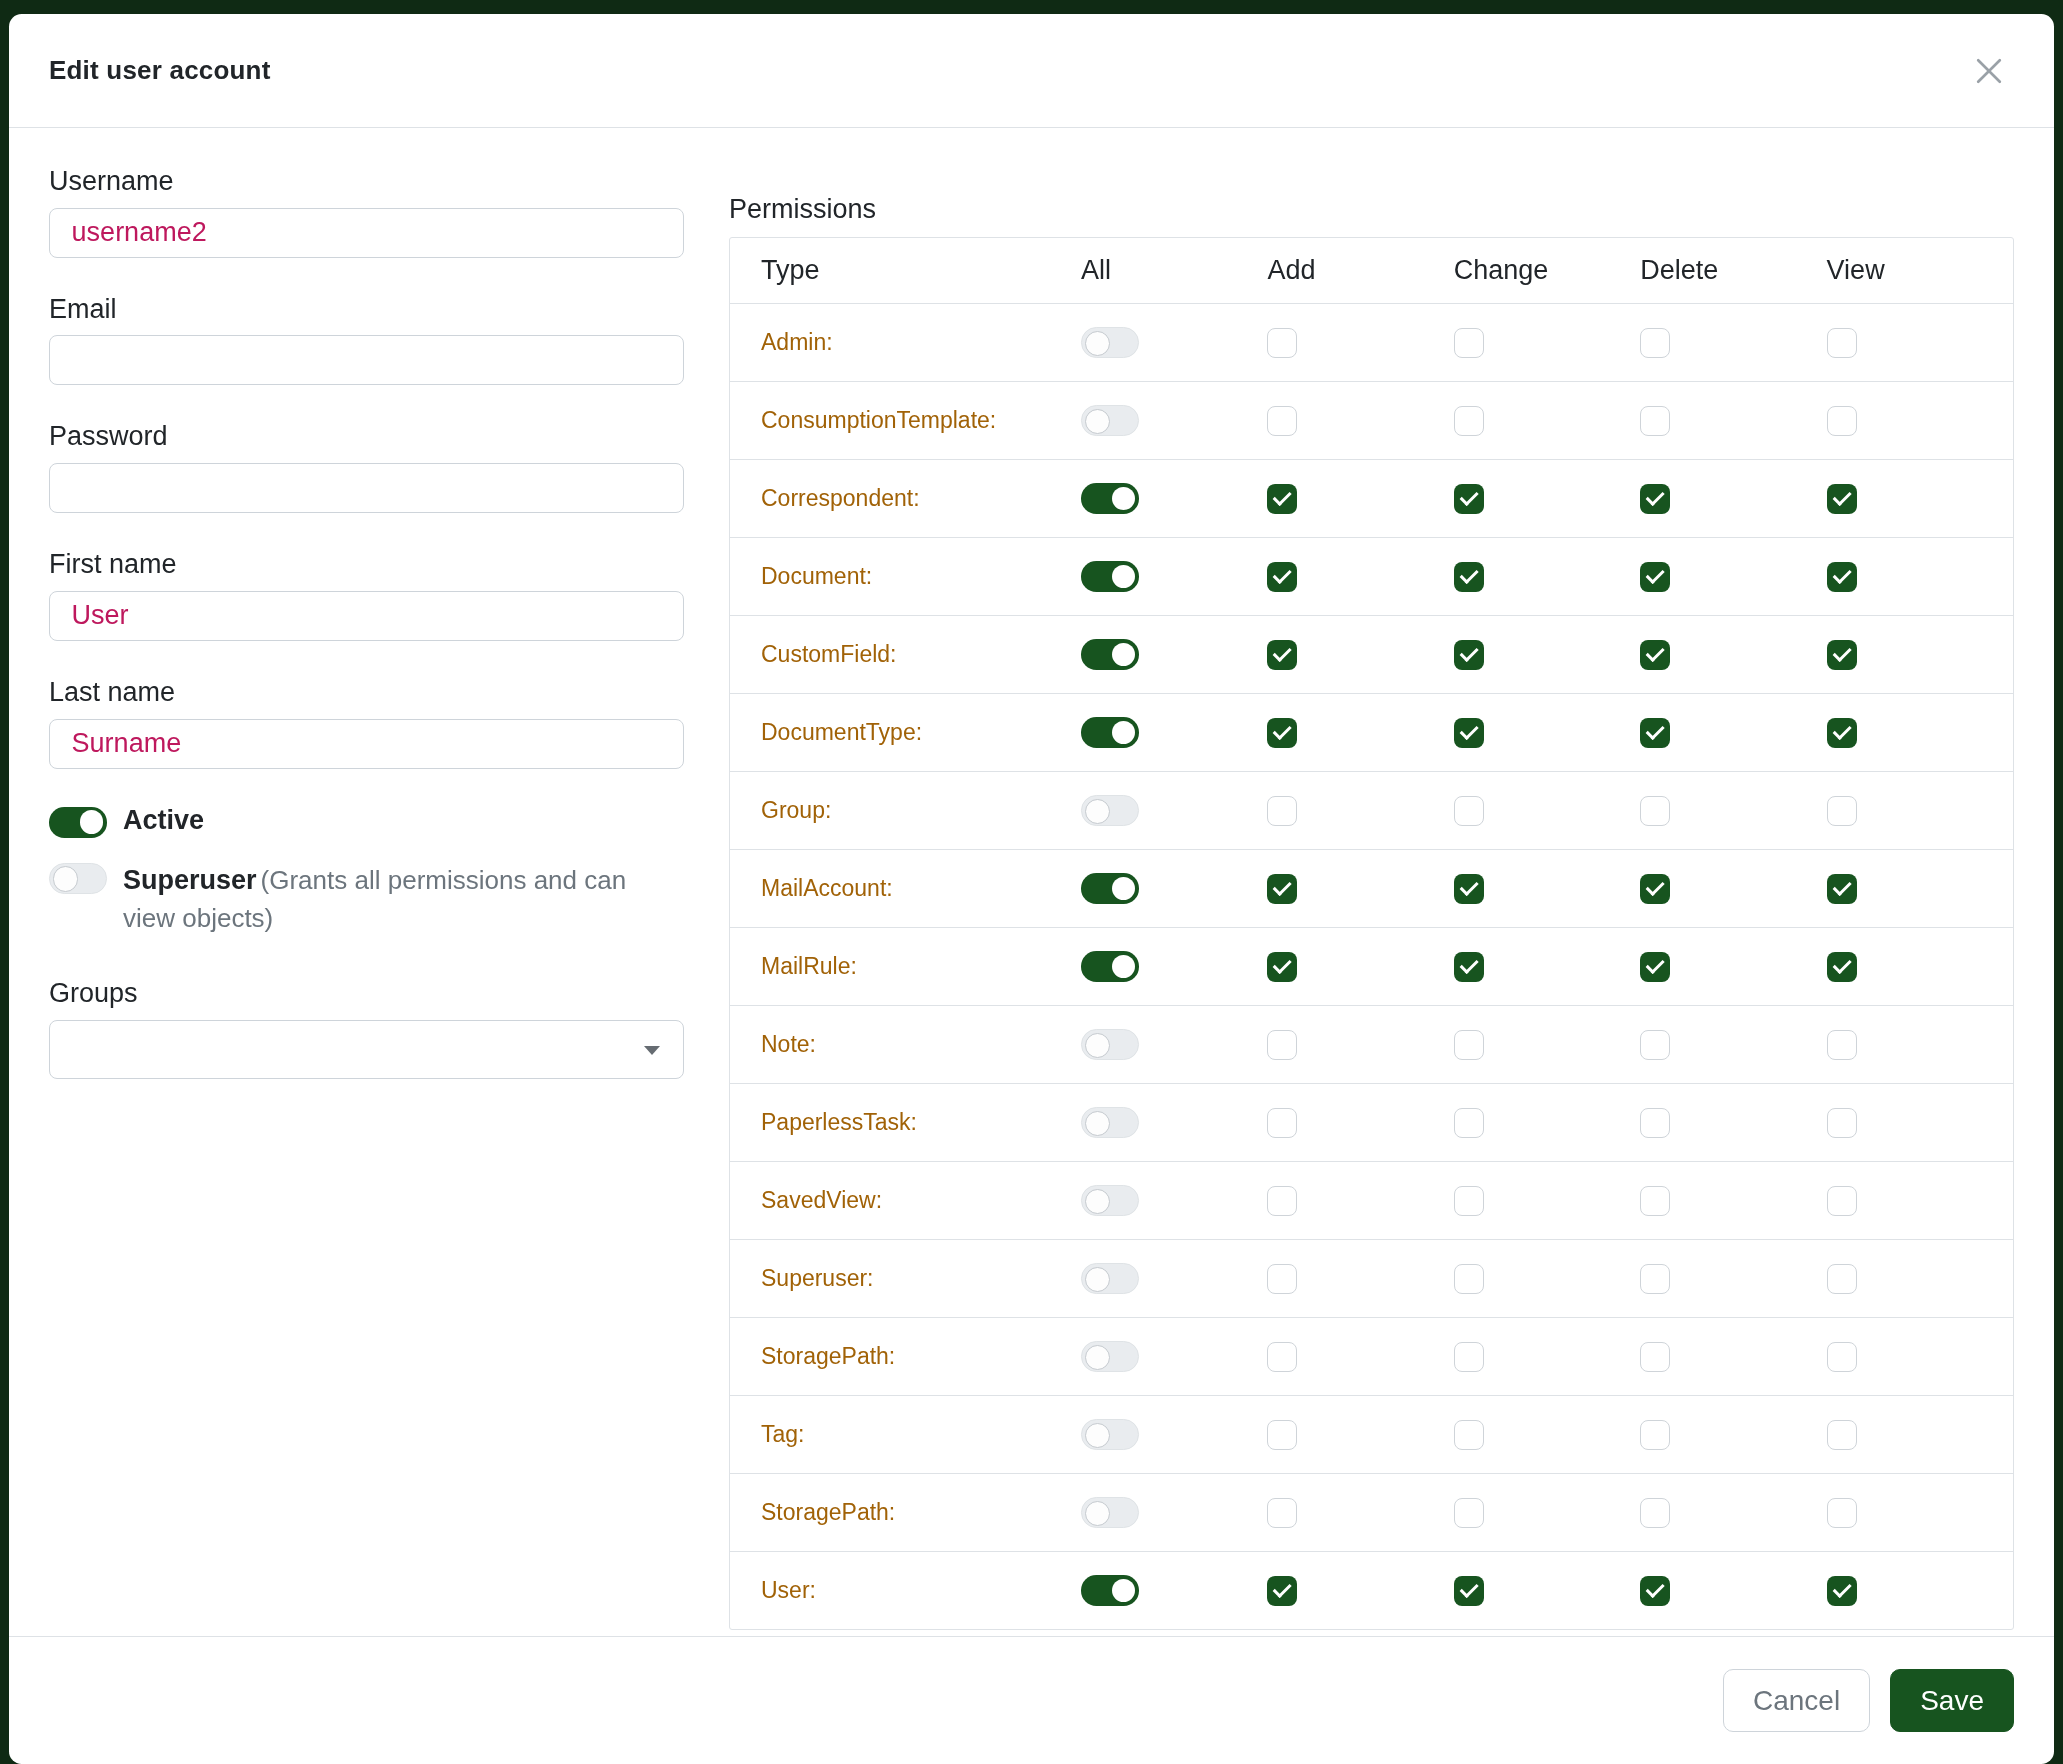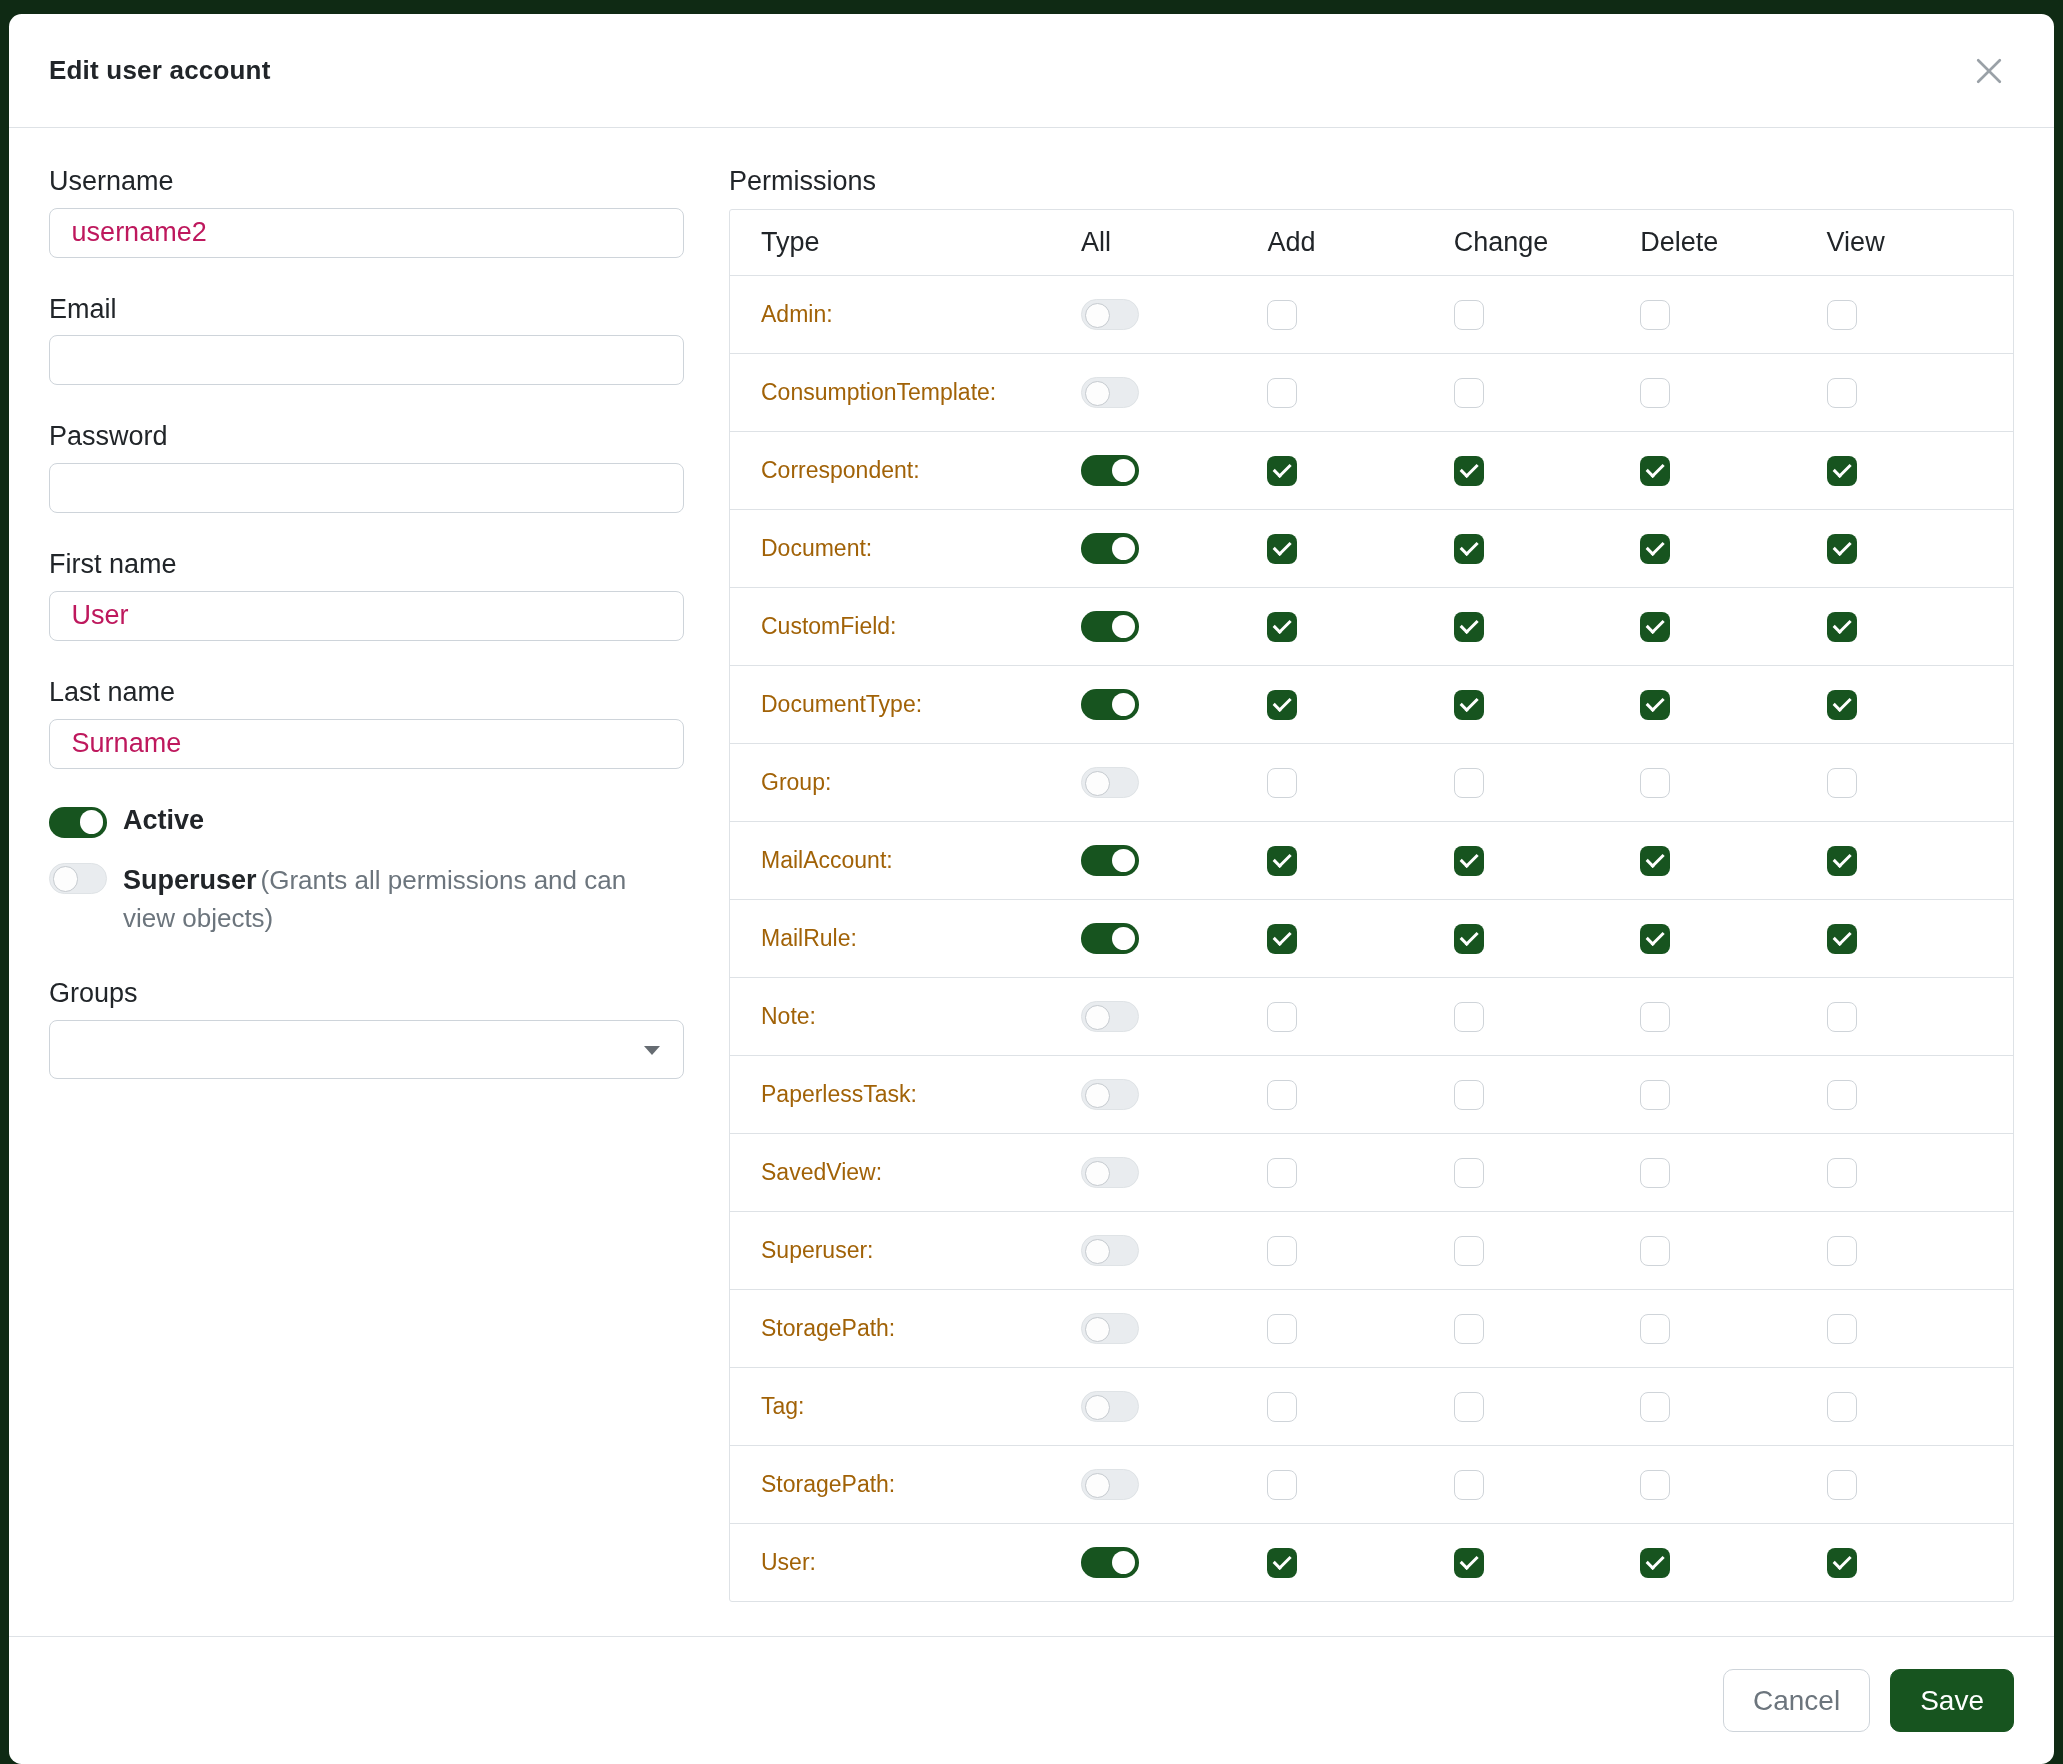--- a/index.html
+++ b/index.html
@@ -26,21 +26,21 @@
     border-bottom: 0.9px solid #dee2e6;
   }
   .modal-title { font-size: 26px; font-weight: 600; color: #212529; letter-spacing: 0.2px; }
   .close-btn {
     background: none; border: none; cursor: pointer; line-height: 0; padding: 7.2px;
   }
   .close-btn svg { stroke: #9aa1a7; }
   
   .modal-body { display: flex; padding: 38px 40px 0 40px; flex: 1; }
   .left-col { width: 635px; margin-right: 45px; flex-shrink: 0; }
-  .right-col { flex: 1; }
+  .right-col { flex: 1; margin-top: 28px; }
   .form-group { margin-bottom: 36px; }
   .form-label { display: block; font-size: 27px; color: #212529; margin-bottom: 10.8px; }
   .text-input {
     width: 100%; height: 50px;
     border: 0.9px solid #ced4da; border-radius: 8px;
     font-size: 27px; color: #be185d;
     padding: 0 21.6px;
     font-family: "Liberation Sans", sans-serif;
     outline: none; background: #fff;
   }

